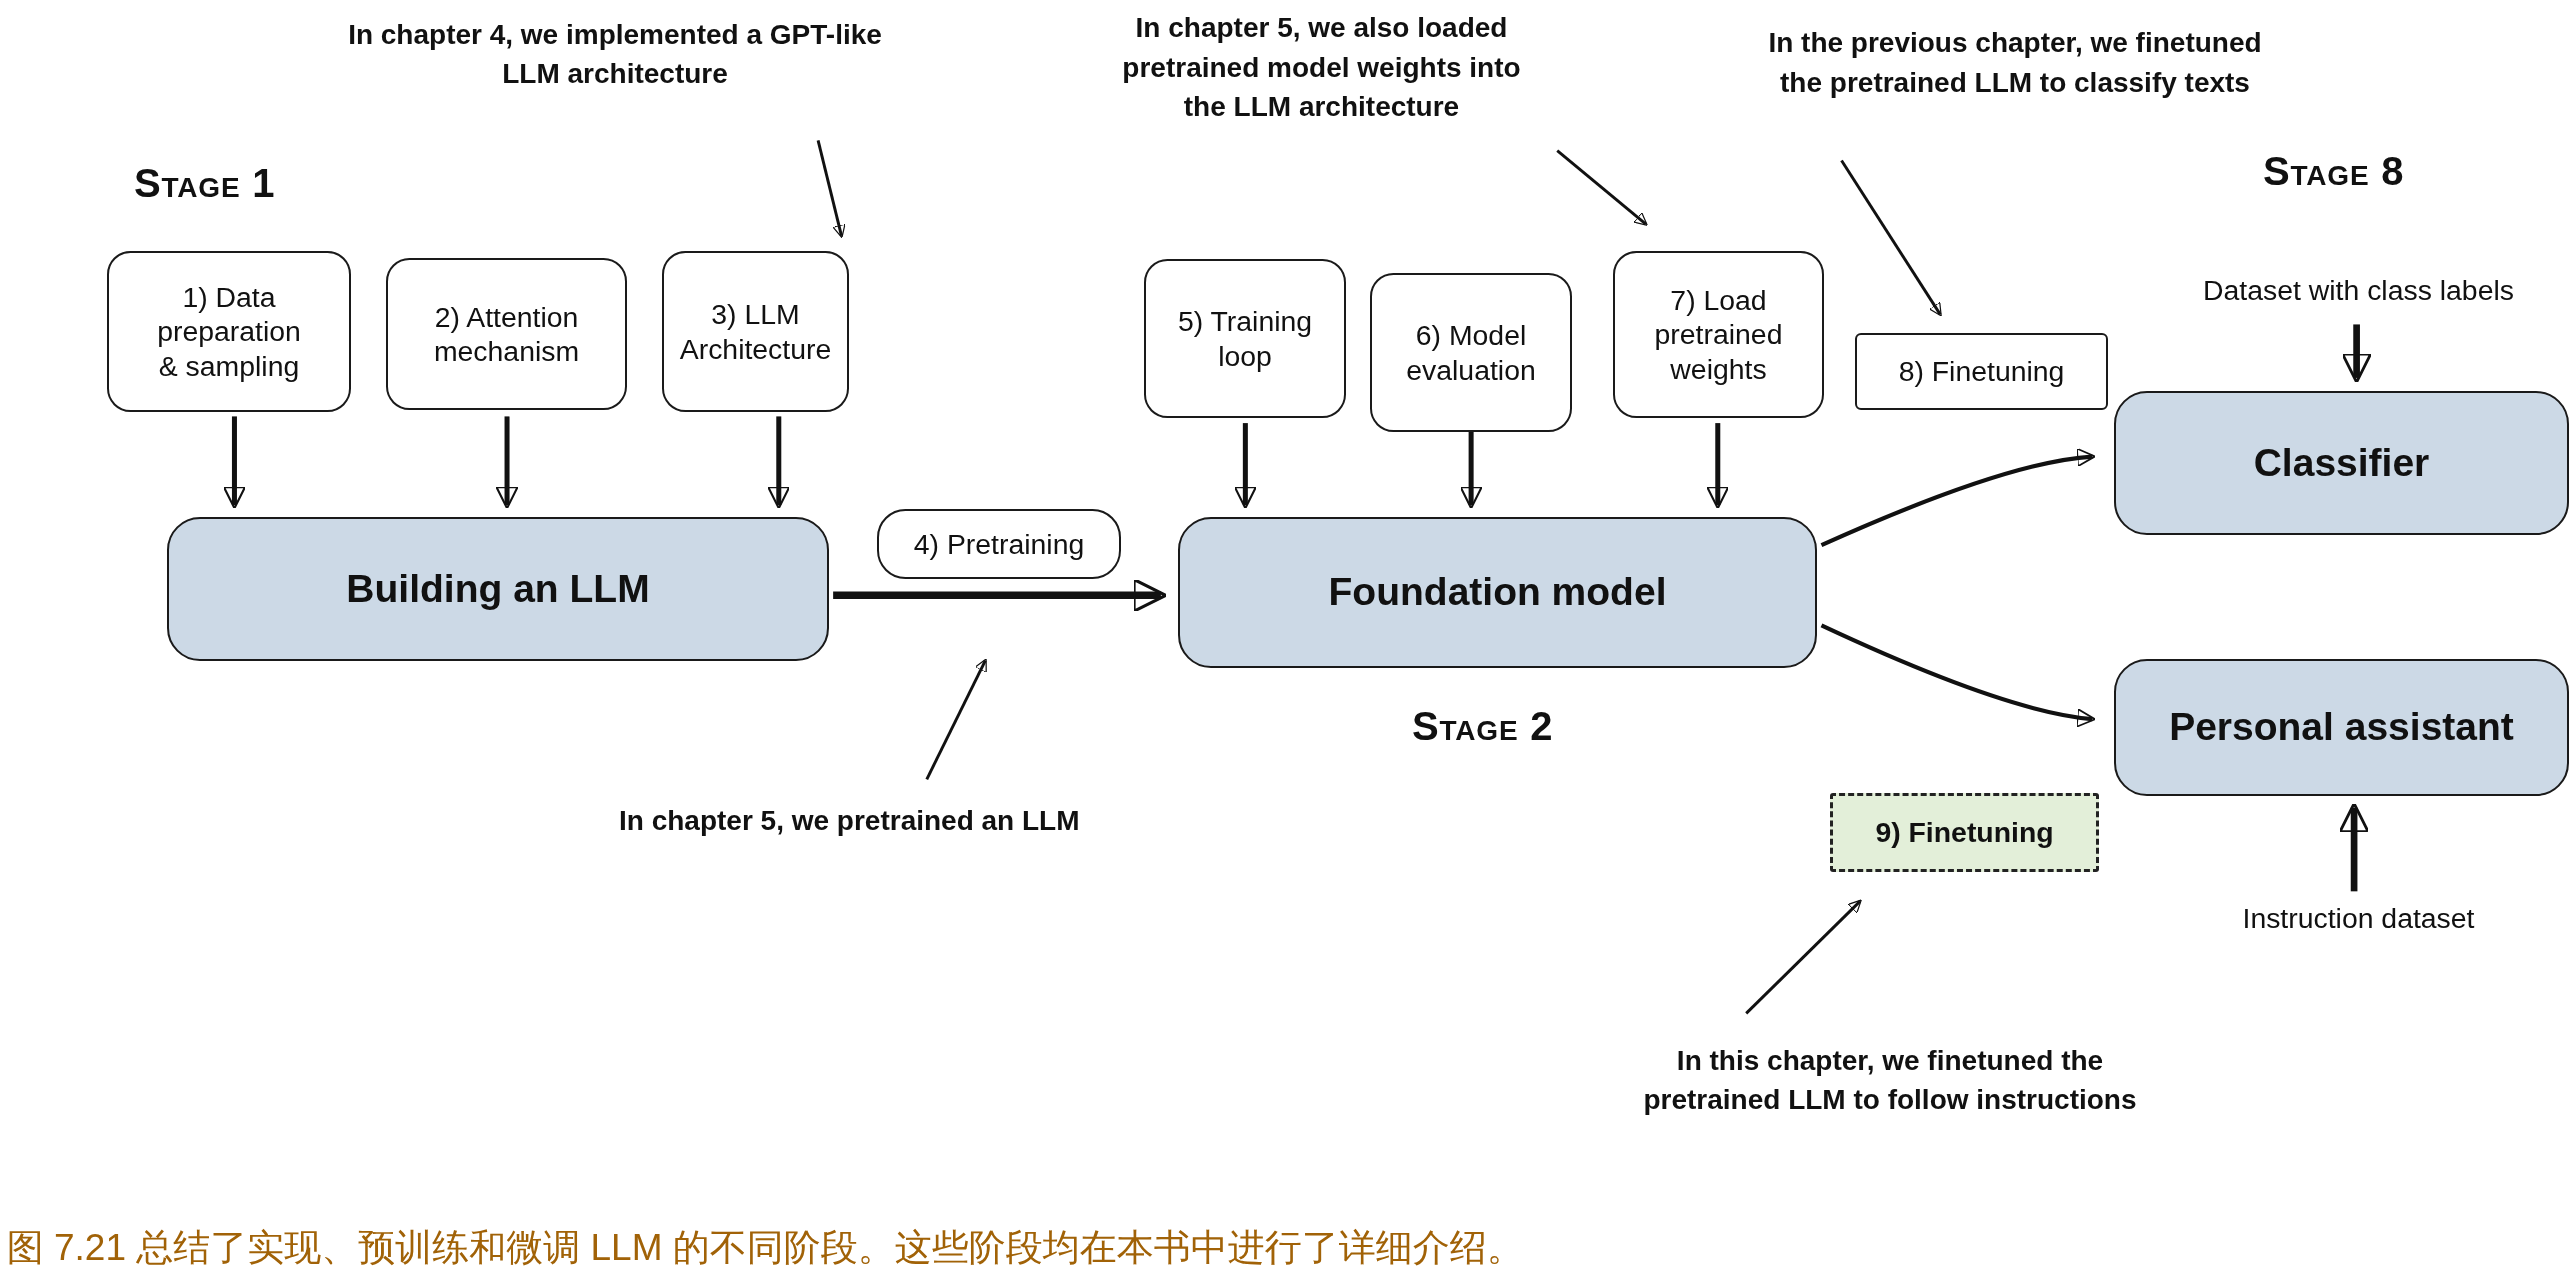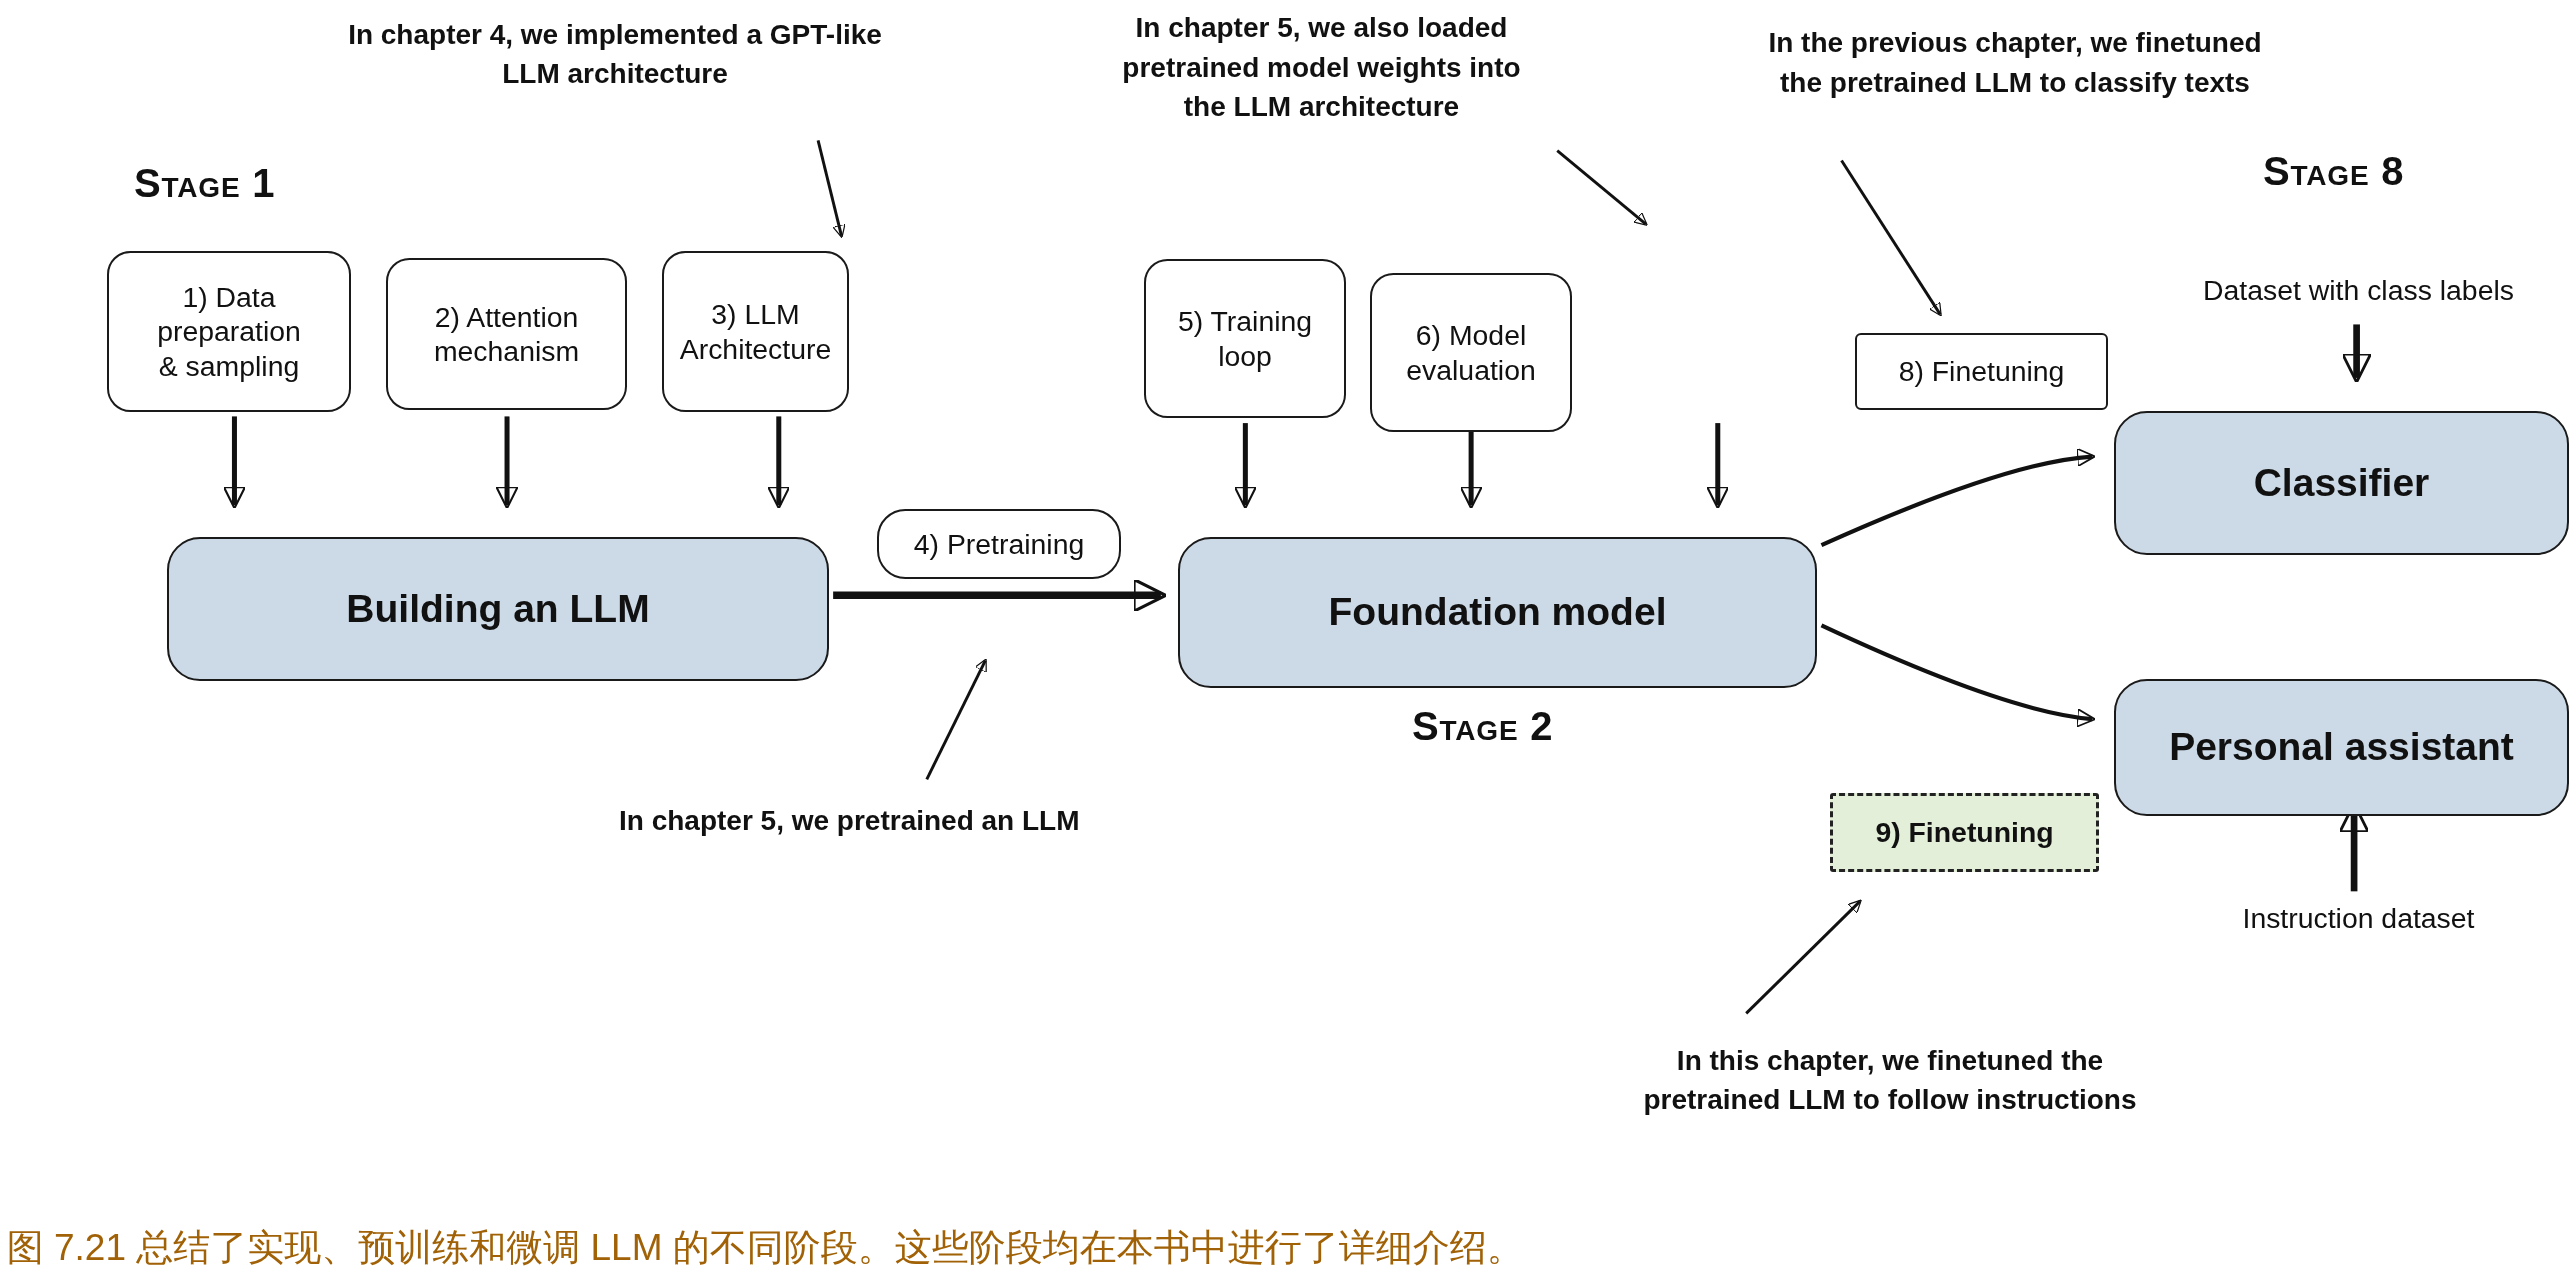--- a/index.html
+++ b/index.html
@@ -33,21 +33,20 @@
     line-height: 1.2;
     white-space: pre-line;
     padding: 3.3px 8.4px;
   }
   .box.big {
     background: #ccd9e6;
     border-radius: 33px;
     border-width: 2.5px;
     font-weight: bold;
     font-size: 39px;
-    margin-top: 20px;
   }
   .box.dashed {
     border: 3.3px dashed #222;
     background: #e3efd9;
     font-weight: bold;
     font-size: 28.4px;
     border-radius: 3px;
   }
   .stage {
     position: absolute;
@@ -137,20 +136,23 @@
 Architecture</div>
 
   <div class="box big" style="left:167px; top:517px; width:662px; height:144px;">Building an LLM</div>
   <div class="box" style="left:877px; top:509px; width:244px; height:70px; border-radius:28.4px;">4) Pretraining</div>
   <div class="box big" style="left:1178px; top:517px; width:639px; height:151px;">Foundation model</div>
 
   <div class="box" style="left:1144px; top:259px; width:202px; height:159px;">5) Training
 loop</div>
   <div class="box" style="left:1370px; top:259px; width:202px; height:159px;margin-top:14px;">6) Model
 evaluation</div>
+  <div class="box" style="left:1613px; top:251px; width:211px; height:167px;">7) Load
+pretrained
+weights</div>
 
   <div class="box" style="left:1855px; top:333px; width:253px; height:77px; border-radius:6px;">8) Finetuning</div>
   <div class="sidelabel" style="left:2158px; top:274px; width:401px;">Dataset with class labels</div>
   <div class="box big" style="left:2114px; top:391px; width:455px; height:144px;">Classifier</div>
   <div class="box big" style="left:2114px; top:659px; width:455px; height:137px;">Personal assistant</div>
   <div class="box dashed" style="left:1830px; top:793px; width:269px; height:79px;">9) Finetuning</div>
   <div class="sidelabel" style="left:2191px; top:902px; width:335px;">Instruction dataset</div>
 
   <div class="caption">图 7.21 总结了实现、预训练和微调 LLM 的不同阶段。这些阶段均在本书中进行了详细介绍。</div>
 

